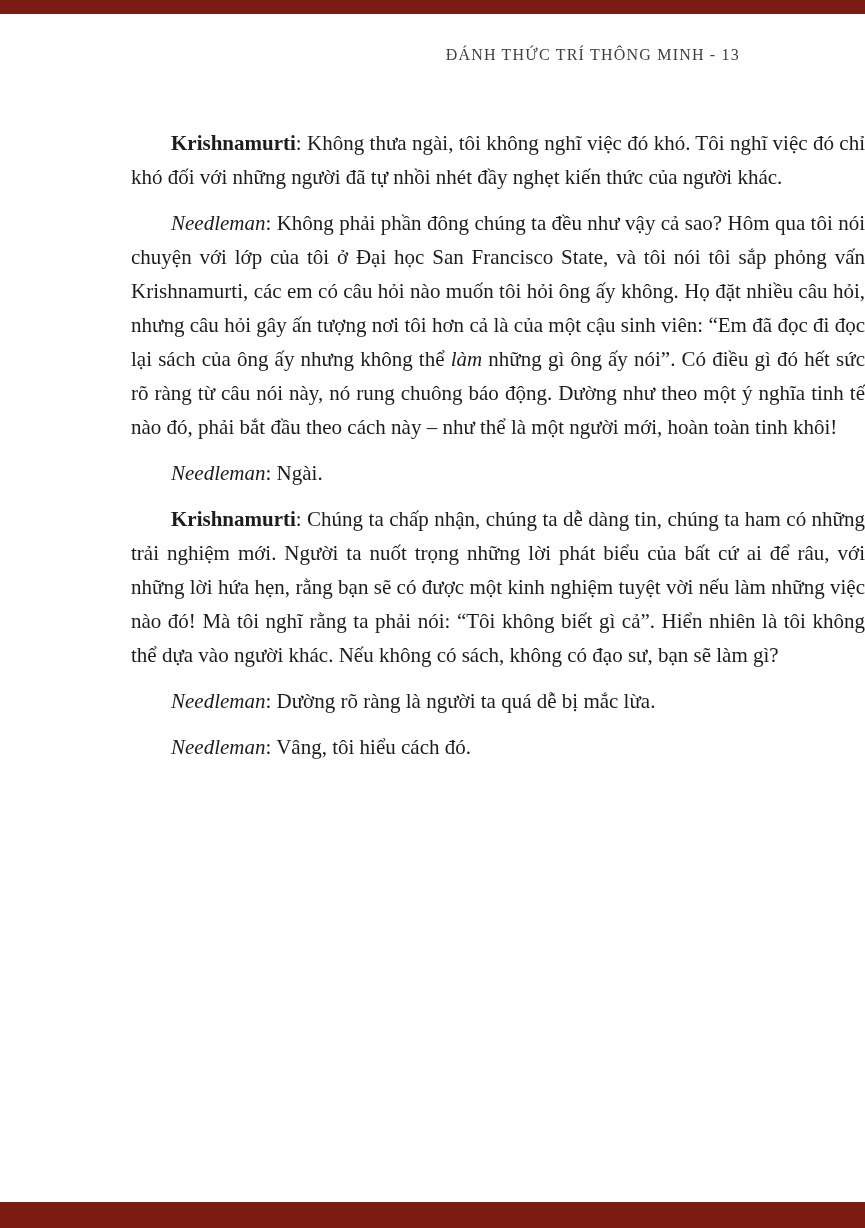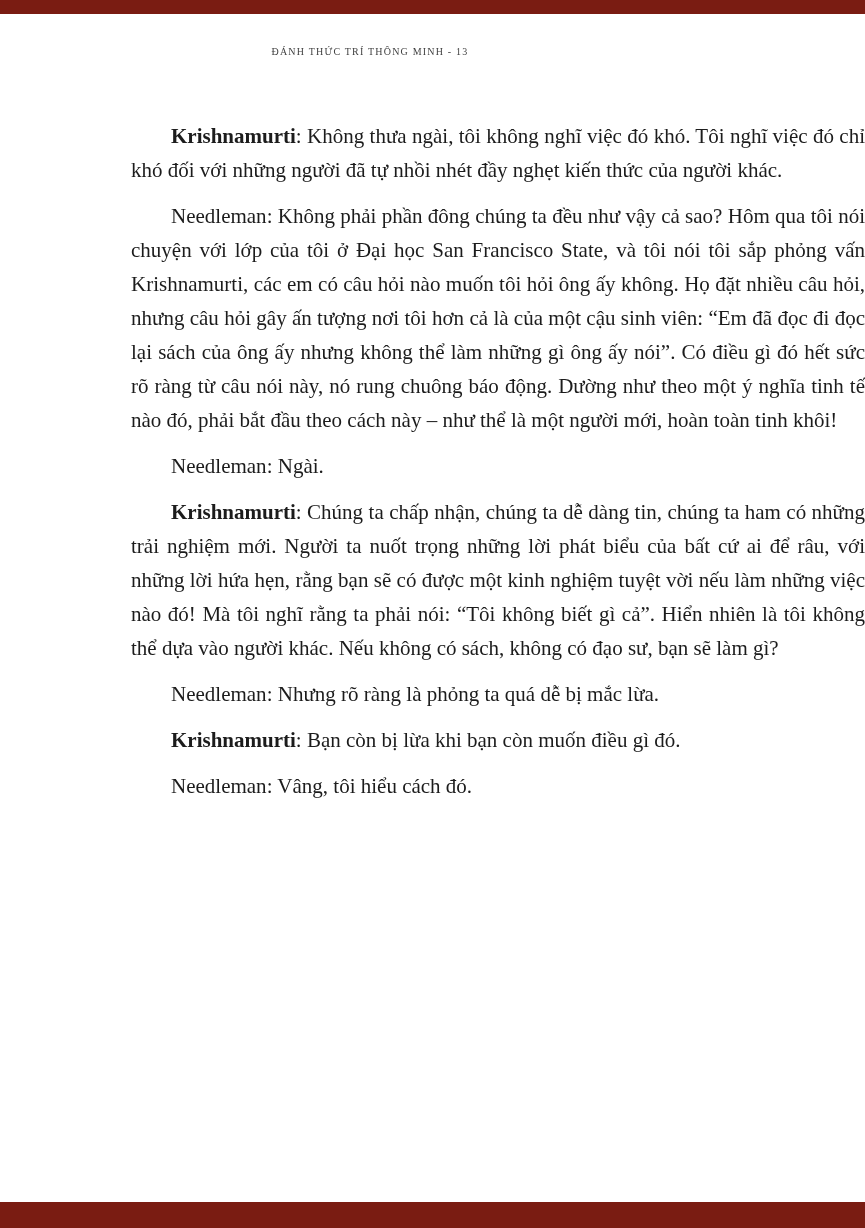--- a/index.html
+++ b/index.html
@@ -21,55 +21,54 @@
     left: 0;
     width: 865px;
     background: #7a1c12;
   }
   .edge-bar.top { top: 0; height: 14px; }
   .edge-bar.bottom { bottom: 0; height: 26px; }
 
   .running-header {
     margin-top: 46px;
     padding-right: 125px;
-    text-align: center;
-    font-size: 10px;
+    text-align: right;
+    font-size: 16px;
     letter-spacing: 1.2px;
     color: #3f3f3f;
     font-family: "Liberation Serif", "DejaVu Serif", serif;
   }
 
   .content {
     margin-top: 62px;
     padding-left: 131px;
     text-align: justify;
     font-size: 21px;
     line-height: 34px;
   }
   .content p.para {
     margin: 0 0 12px 0;
     text-indent: 40px;
   }
   .content .b { font-weight: bold; }
-  .content .i { }
+  .content .i { font-style: italic; }
 </style>
 </head>
 <body>
 
 <div class="page">
   <div class="edge-bar top"></div>
 
   <div class="running-header">
     <span>ĐÁNH THỨC TRÍ THÔNG MINH - 13</span>
   </div>
 
   <div class="content">
       <p class="para"><span class="b">Krishnamurti</span><span>: Không thưa ngài, tôi không nghĩ việc đó khó. Tôi nghĩ việc đó chỉ khó đối với những người đã tự nhồi nhét đầy nghẹt kiến thức của người khác.</span></p>
       <p class="para"><span class="i">Needleman</span><span>: Không phải phần đông chúng ta đều như vậy cả sao? Hôm qua tôi nói chuyện với lớp của tôi ở Đại học San Francisco State, và tôi nói tôi sắp phỏng vấn Krishnamurti, các em có câu hỏi nào muốn tôi hỏi ông ấy không. Họ đặt nhiều câu hỏi, nhưng câu hỏi gây ấn tượng nơi tôi hơn cả là của một cậu sinh viên: “Em đã đọc đi đọc lại sách của ông ấy nhưng không thể </span><span class="i">làm</span><span> những gì ông ấy nói”. Có điều gì đó hết sức rõ ràng từ câu nói này, nó rung chuông báo động. Dường như theo một ý nghĩa tinh tế nào đó, phải bắt đầu theo cách này – như thể là một người mới, hoàn toàn tinh khôi!</span></p>
       <p class="para"><span class="i">Needleman</span><span>:  Ngài.</span></p>
       <p class="para"><span class="b">Krishnamurti</span><span>: Chúng ta chấp nhận, chúng ta dễ dàng tin, chúng ta ham có những trải nghiệm mới. Người ta nuốt trọng những lời phát biểu của bất cứ ai để râu, với những lời hứa hẹn, rằng bạn sẽ có được một kinh nghiệm tuyệt vời nếu làm những việc nào đó! Mà tôi nghĩ rằng ta phải nói: “Tôi không biết gì cả”. Hiển nhiên là tôi không thể dựa vào người khác. Nếu không có sách, không có đạo sư, bạn sẽ làm gì?</span></p>
-      <p class="para"><span class="i">Needleman</span><span>: Nhưng rõ ràng là phỏng ta quá dễ bị mắc lừa.</span></p>
-      <p class="para"><span class="b">Krishnamurti</span><span>: Bạn còn bị lừa khi bạn còn muốn điều gì đó.</span></p>
+      <p class="para"><span class="i">Needleman</span><span>: Dường rõ ràng là người ta quá dễ bị mắc lừa.</span></p>
       <p class="para"><span class="i">Needleman</span><span>: Vâng, tôi hiểu cách đó.</span></p>
     </div>
 
   <div class="edge-bar bottom"></div>
 </div>
 
 </body></html>

